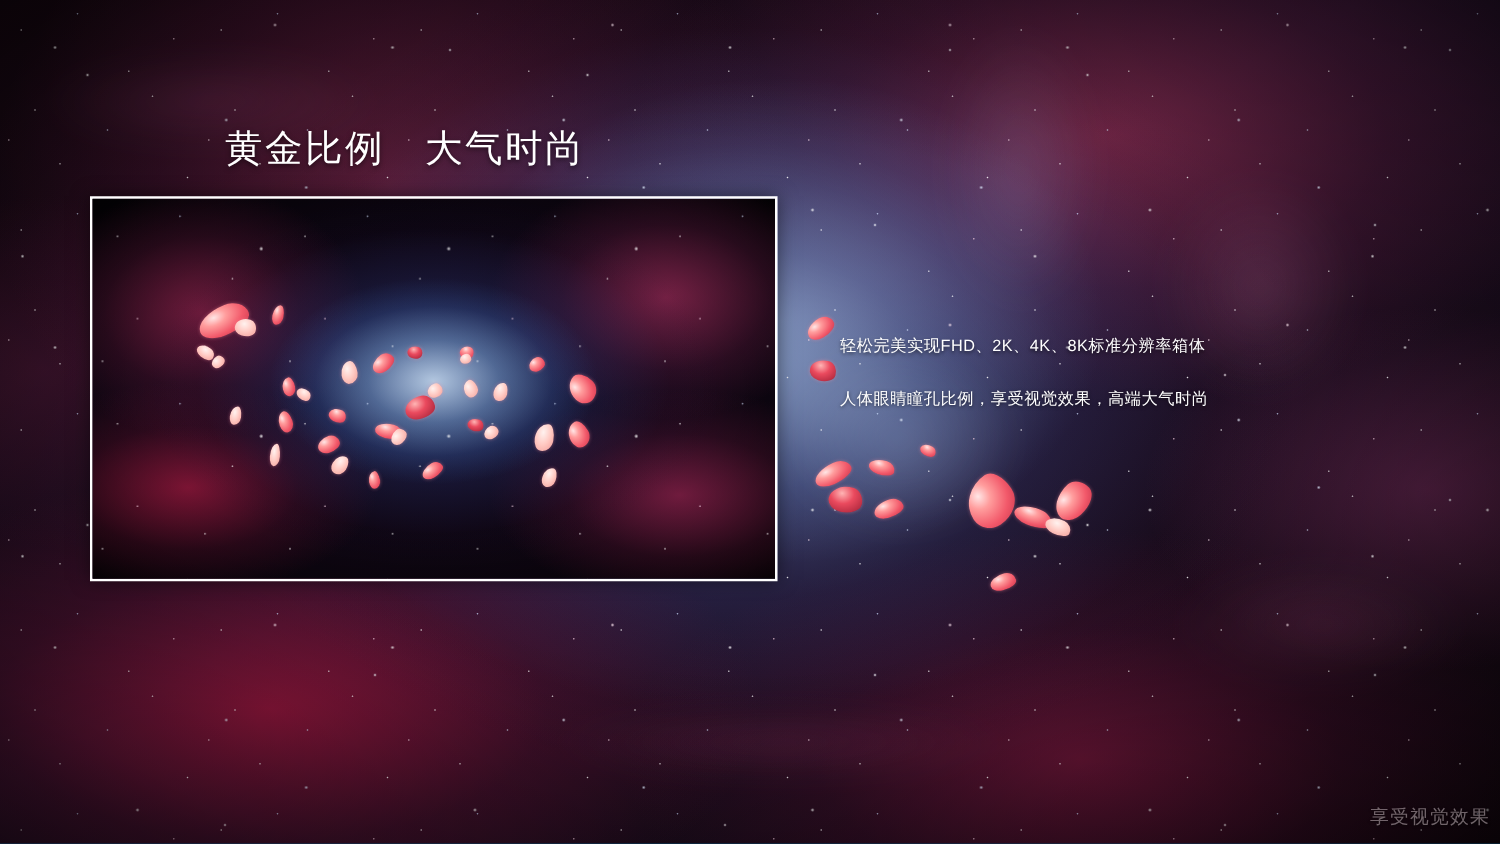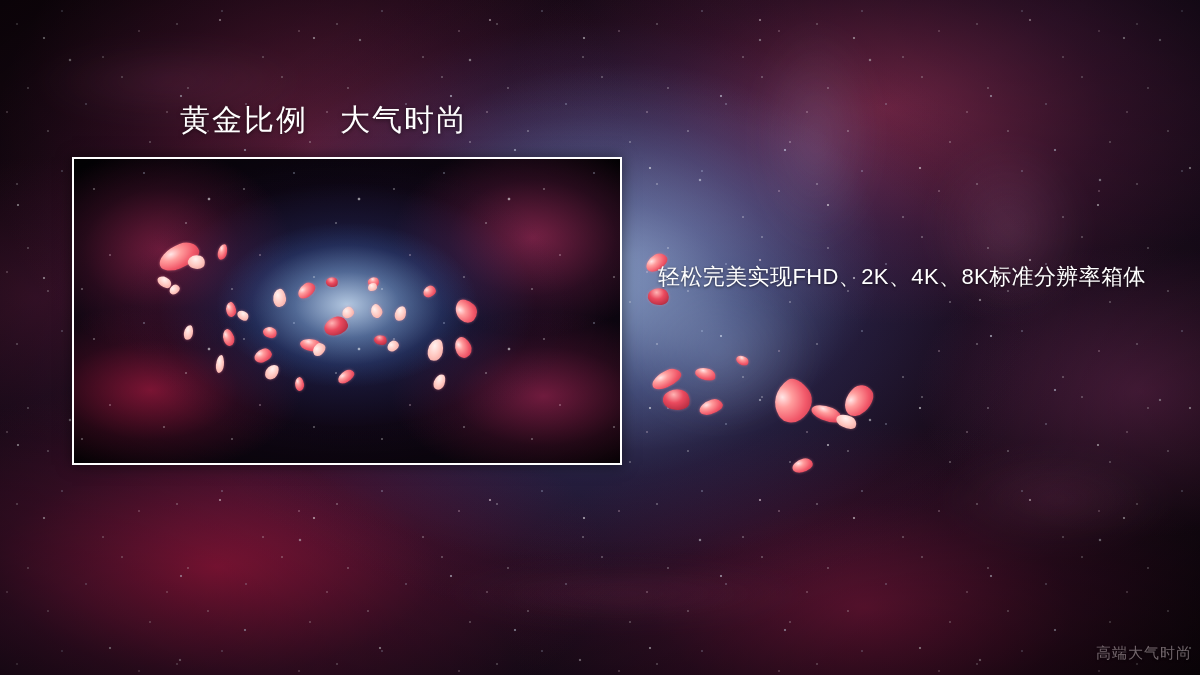--- a/index.html
+++ b/index.html
@@ -158,25 +158,25 @@
   .petal.deep {
     background: radial-gradient(ellipse at 36% 30%, #ffb4b4 0%, #ea4a5e 40%, #9c1d33 100%);
   }
   .petal.pale {
     background: radial-gradient(ellipse at 40% 32%, #fff2ef 0%, #ffc9c2 48%, #f09a96 100%);
   }
 
   
   #body-text {
     position: absolute;
-    left: 658px;
+    left: 672px;
     top: 256px;
     width: 500px;
     color: #ffffff;
-    font-size: 22px;
+    font-size: 13px;
     line-height: 42px;
     letter-spacing: 0.4px;
     text-shadow: 0 1px 3px rgba(0,0,0,0.6);
     white-space: nowrap;
   }
   #body-text .line { display: block; }
 
   
   #watermark {
     position: absolute;
@@ -249,17 +249,18 @@
   <div class="petal" style="left:699px; top:400px; width:24px; height:14px; transform:rotate(-16deg);"></div>
   <div class="petal" style="left:773px; top:381px; width:39px; height:40px; transform:rotate(-34deg); border-radius:70% 30% 60% 40% / 62% 52% 48% 38%;"></div>
   <div class="petal" style="left:811px; top:406px; width:31px; height:15px; transform:rotate(22deg);"></div>
   <div class="petal" style="left:842px; top:388px; width:33px; height:25px; transform:rotate(-42deg); border-radius:66% 34% 58% 42% / 60% 54% 46% 40%;"></div>
   <div class="petal pale" style="left:836px; top:415px; width:21px; height:13px; transform:rotate(26deg);"></div>
   <div class="petal" style="left:792px; top:459px; width:21px; height:13px; transform:rotate(-14deg);"></div>
   <div class="petal" style="left:736px; top:356px; width:13px; height:9px;  transform:rotate(30deg);"></div>
 
   <div id="body-text">
     <span class="line">轻松完美实现FHD、2K、4K、8K标准分辨率箱体</span>
+    <span class="line">人体眼睛瞳孔比例，享受视觉效果，高端大气时尚</span>
   </div>
 
-  <div id="watermark">高端大气时尚</div>
+  <div id="watermark">享受视觉效果</div>
 
 </div>
 
 </body></html>

